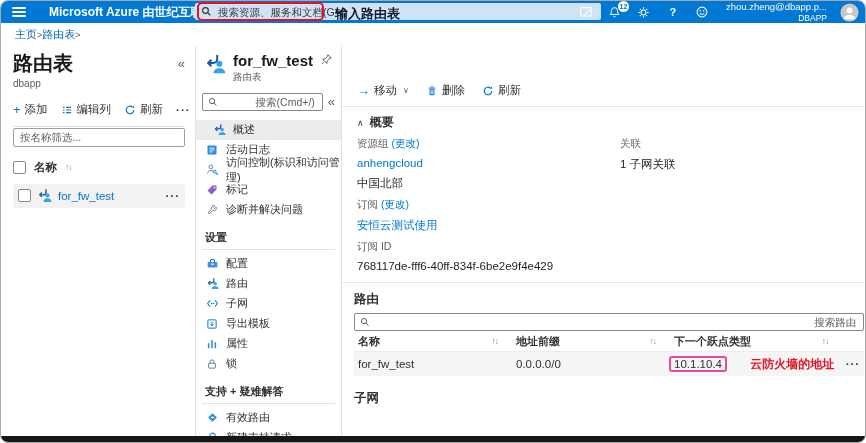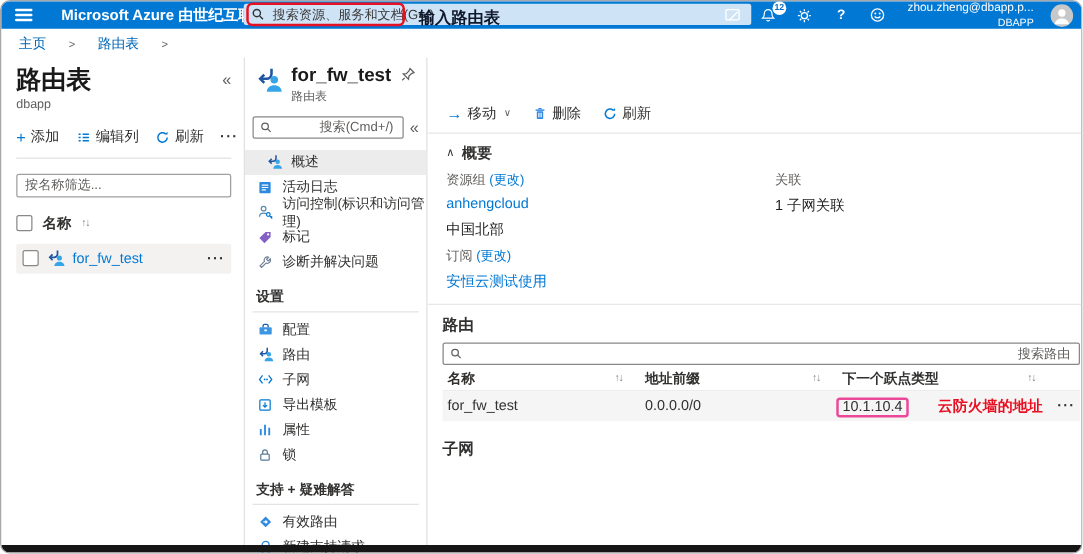--- a/index.html
+++ b/index.html
@@ -18,36 +18,36 @@
   .tb-ico{position:relative;display:flex;align-items:center;justify-content:center;width:16px;height:16px;}
   .badge{position:absolute;top:-3px;right:-6px;width:11px;height:11px;background:#fff;color:#0b6bc2;font-size:7px;font-weight:bold;border-radius:50%;line-height:11px;text-align:center;}
   .helpq{font-size:11px;font-weight:bold;color:#fff;}
   .tb-user{text-align:right;line-height:1.2;margin-left:3px;}
   .tb-user .em{font-size:9.5px;}
   .tb-user .org{font-size:8.5px;}
   .tb-ann-box{position:absolute;left:196px;top:1px;width:127px;height:19px;border:2.5px solid #e81123;border-radius:5px;pointer-events:none;}
   .tb-ann-label{position:absolute;left:334px;top:4px;color:#0f172a;font-weight:bold;font-size:13px;pointer-events:none;}
 
   
-  .crumbbar{height:23px;display:flex;align-items:center;gap:18px;padding-left:14px;font-size:11px;}
+  .crumbbar{height:23px;display:flex;align-items:center;gap:0;padding-left:14px;font-size:11px;}
   .crumb{color:#0067b8;cursor:pointer;}
   .crumb-sep{color:#605e5c;font-size:9px;}
 
   .body-row{display:flex;height:392px;}
 
   
   .lp{width:195px;border-right:1px solid #e1e1e1;padding:2px 10px 0 12px;}
   .lp-title{display:flex;justify-content:space-between;align-items:center;font-size:20px;font-weight:bold;color:#1a1a1a;margin-top:2px;}
   .collapse{font-size:13px;color:#605e5c;font-weight:normal;cursor:pointer;}
   .lp-sub{font-size:10px;color:#605e5c;margin-top:1px;}
   .lp-toolbar{display:flex;align-items:center;gap:13px;margin-top:13px;padding-bottom:9px;border-bottom:1px solid #e1e1e1;font-size:11.5px;color:#323130;}
   .tool{display:flex;align-items:center;gap:4px;cursor:pointer;white-space:nowrap;}
   .blueglyph{color:#0078d4;font-size:13px;}
   .more-dots{color:#323130;font-weight:bold;letter-spacing:1px;cursor:pointer;}
-  .lp-filter{margin-top:11px;text-decoration:underline;}
+  .lp-filter{text-decoration:underline;}
   .lp-filter input{width:100%;height:19px;border:1px solid #a19f9d;border-radius:2px;font-size:10.5px;padding:0 6px;outline:none;font-family:inherit;color:#323130;}
   .lp-filter input::placeholder{color:#605e5c;}
   .lp-header{display:flex;align-items:center;gap:8px;margin-top:13px;font-size:11.5px;font-weight:bold;color:#323130;}
   .cbx{width:13px;height:13px;border:1px solid #8a8886;border-radius:2px;background:#fff;flex:none;cursor:pointer;}
   .sort{color:#8a8886;font-size:8.5px;letter-spacing:-1px;font-weight:normal;}
   .lp-row{display:flex;align-items:center;gap:6px;margin-top:9px;height:24px;background:#f3f2f1;border-radius:2px;padding:0 5px;font-size:11.5px;}
   .lp-row .nm{color:#0078d4;cursor:pointer;flex:1;}
 
   
   .mp{width:157px;border-right:1px solid #e1e1e1;padding-top:7px;}
@@ -451,20 +451,24 @@
             <div class="f-label"><span>资源组</span> <span class="chg">(更改)</span></div>
             <div class="f-val link">anhengcloud</div>
           </div>
           <div class="field">
             <div class="f-val">中国北部</div>
           </div>
           <div class="field">
             <div class="f-label"><span>订阅</span> <span class="chg">(更改)</span></div>
             <div class="f-val link">安恒云测试使用</div>
           </div>
+          <div class="field">
+            <div class="f-label">订阅 ID</div>
+            <div class="f-val">768117de-fff6-40ff-834f-6be2e9f4e429</div>
+          </div>
         </div>
         <div class="m-col-r">
           <div class="field">
             <div class="f-label">关联</div>
             <div class="f-val">1 子网关联</div>
           </div>
         </div>
       </div>
 
       <div class="m-div"></div>

